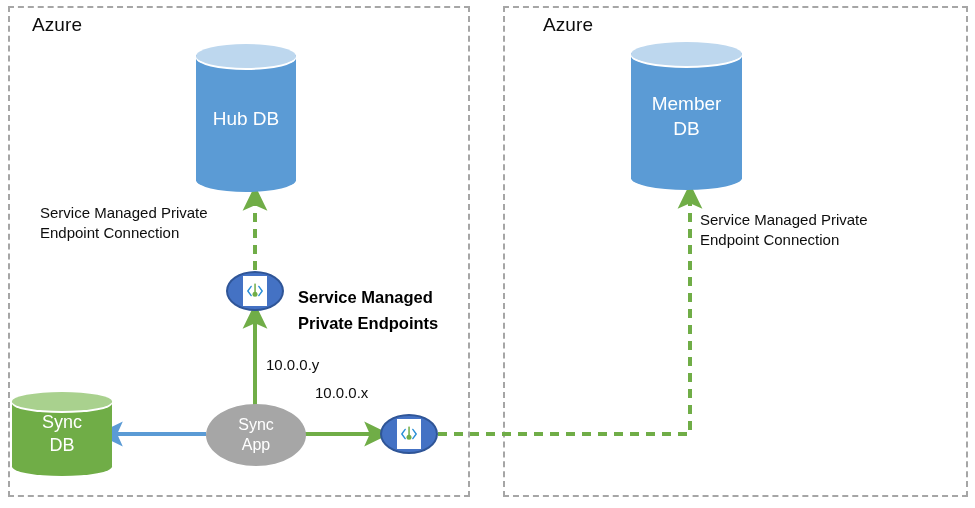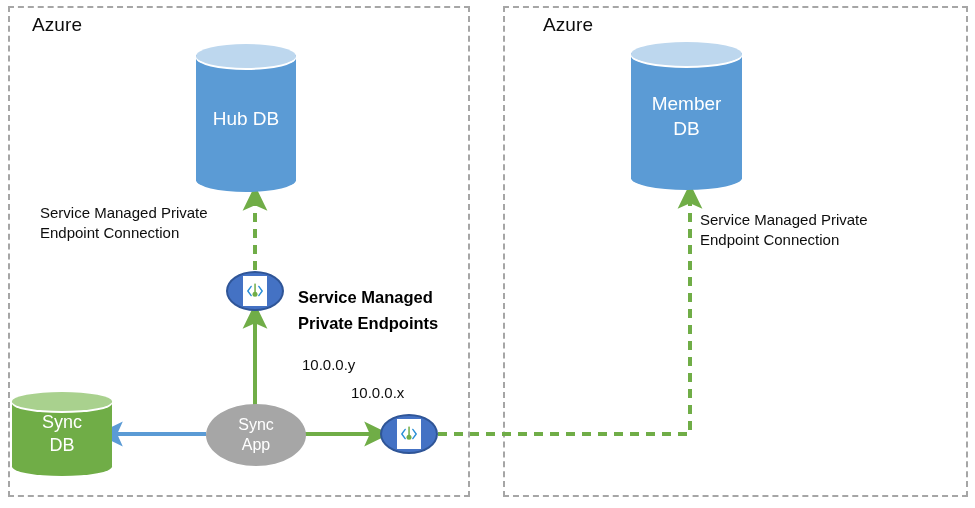--- a/index.html
+++ b/index.html
@@ -142,21 +142,20 @@
     line-height: 26px;
     font-weight: bold;
     color: #000000;
     white-space: pre-line;
   }
   .ip-label {
     position: absolute;
     font-size: 15px;
     color: #0d0d0d;
     white-space: nowrap;
-    margin-left: 36px;
   }
   #label-ip-y { left: 266px; top: 356px; }
   #label-ip-x { left: 315px; top: 384px; }
 
   
   #connectors {
     position: absolute;
     left: 0; top: 0;
     width: 975px; height: 508px;
     pointer-events: none;

